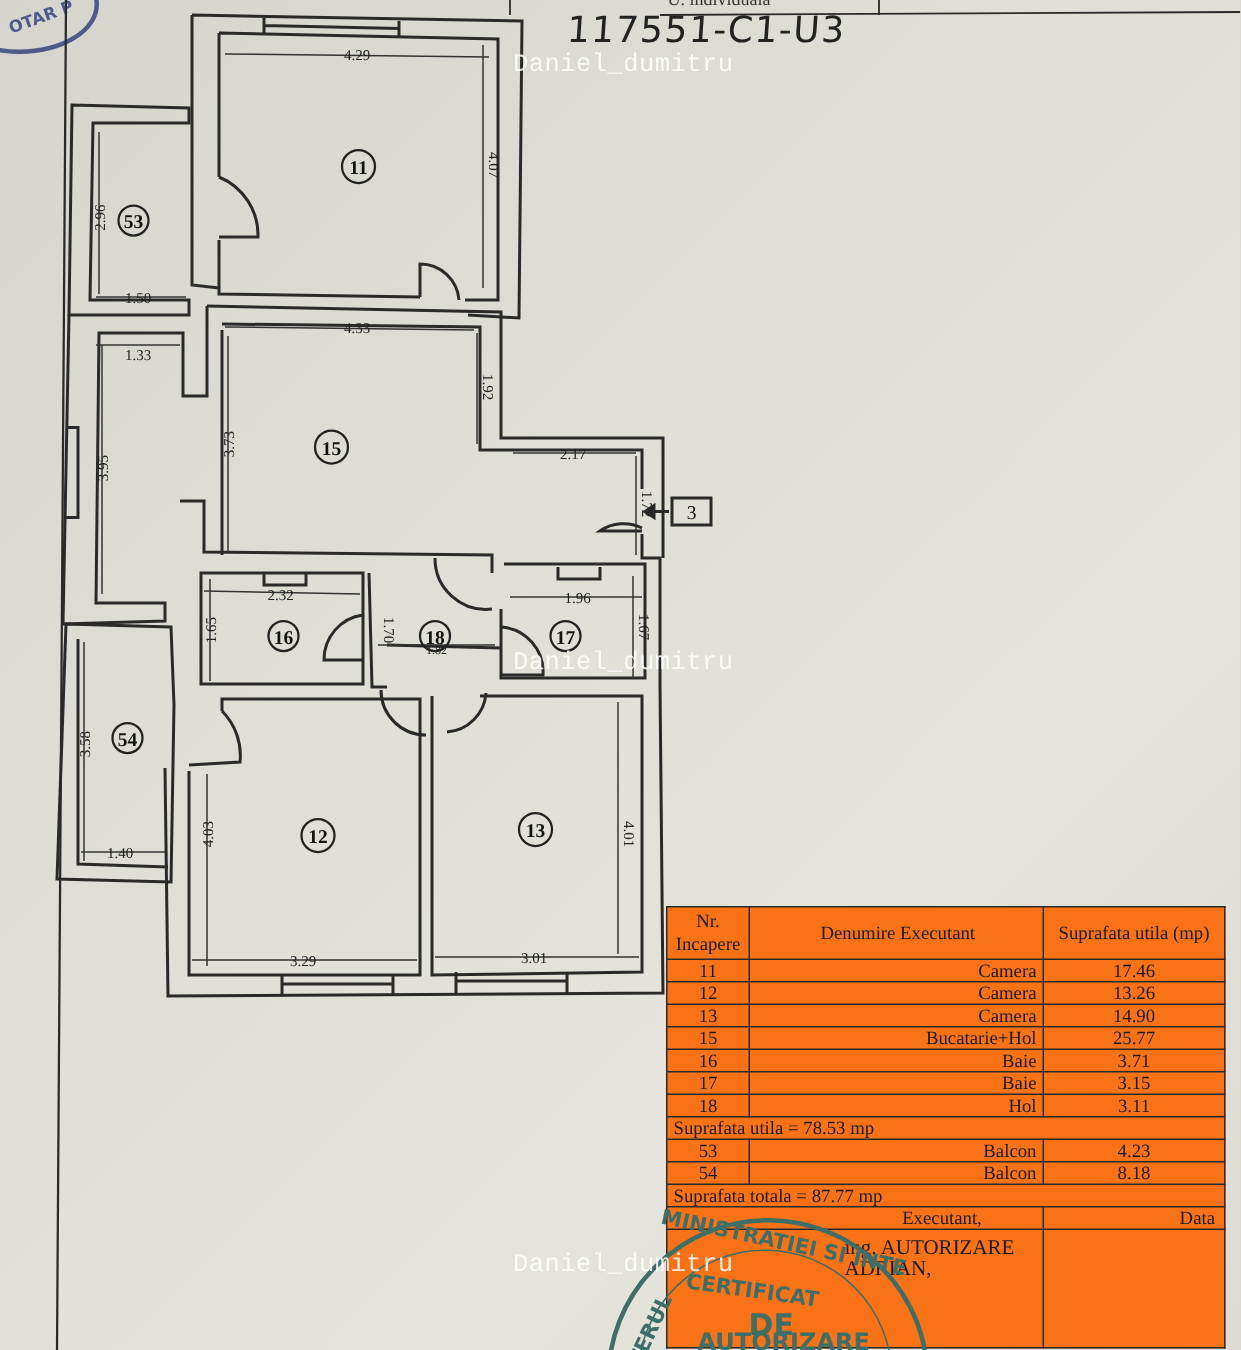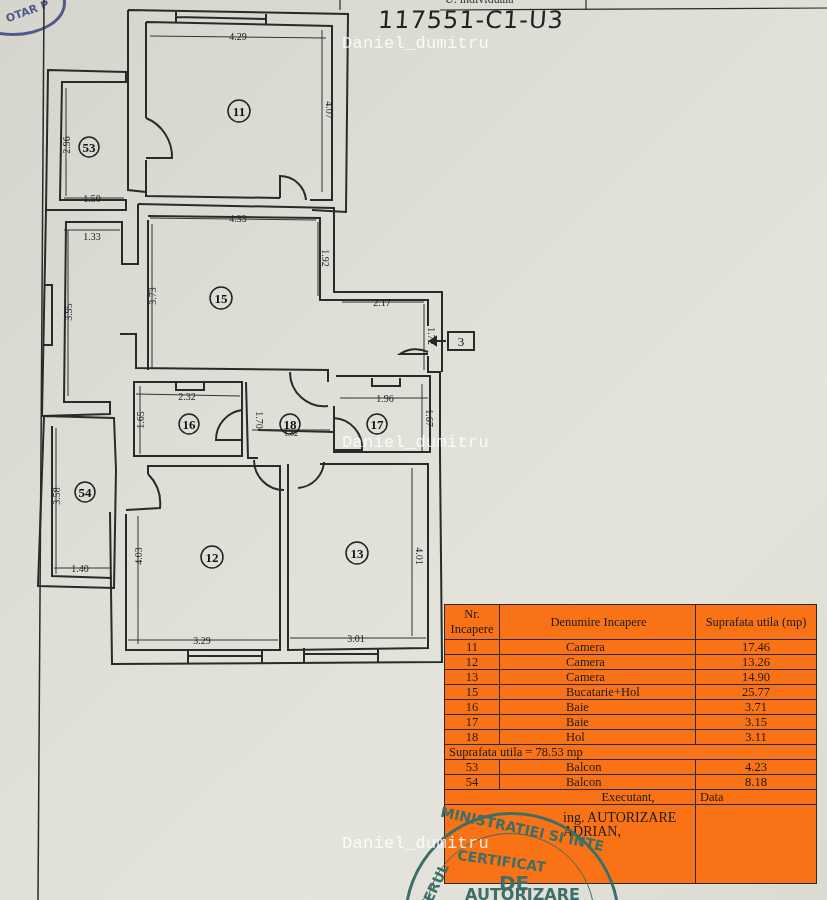--- a/index.html
+++ b/index.html
@@ -5,21 +5,21 @@
   html,body{margin:0;padding:0;}
   body{width:827px;height:900px;overflow:hidden;background:#d9d8d0;font-family:"Liberation Serif",serif;position:relative;}
   .paper{position:absolute;left:0;top:0;width:827px;height:900px;background:linear-gradient(135deg,#d6d5cd 0%,#dfded7 40%,#e4e3dc 70%,#dcdbd3 100%);}
   svg.plan{position:absolute;left:0;top:0;}
   .wm{position:absolute;color:rgba(255,255,255,0.85);font-family:Liberation Mono, monospace;font-size:17px;letter-spacing:0.3px;}
   .ref{position:absolute;left:378px;top:6px;font-family:"DejaVu Sans",sans-serif;font-size:24px;color:#222;letter-spacing:1px;transform:skewX(-4deg);}
   .toptxt{position:absolute;left:445px;top:-8px;font-size:12px;color:#333;}
   table.summary{position:absolute;left:444px;top:604px;border-collapse:collapse;font-size:12.5px;color:#1a1a1a;background:#f97316;}
   table.summary td{border:1px solid #2a2a2a;padding:0 4px;line-height:14px;text-align:center;}
   table.summary td.n{width:46px;}
-  table.summary td.d{width:196px;text-align:left;padding-left:66px;box-sizing:border-box;}
+  table.summary td.d{width:196px;text-align:right;padding-left:66px;box-sizing:border-box;}
   table.summary td.a{width:112px;}
   table.summary tr.hdr td{line-height:15px;padding:2px 2px;}
   table.summary td.tot{text-align:left;padding-right:38px;}
   .stamp{position:absolute;left:404px;top:812px;width:210px;height:210px;border-radius:50%;border:3px solid #3d6e68;color:#3d6e68;}
   .stamp .inner{position:absolute;left:18px;top:18px;width:168px;height:168px;border-radius:50%;border:1.5px solid #3d6e68;}
   .stamp .t{position:absolute;font-family:"DejaVu Sans",sans-serif;font-weight:bold;}
   .corner-stamp{position:absolute;left:-40px;top:-30px;width:100px;height:60px;border-radius:50%;border:3px solid #4f5a8a;color:#4f5a8a;font-family:"DejaVu Sans",sans-serif;font-size:11px;font-weight:bold;}
 </style>
 </head>
 <body>
@@ -169,21 +169,21 @@
     <text x="356" y="642">3.01</text>
   </g>
 </svg>
 
 <div class="ref">117551-C1-U3</div>
 
 <table class="summary">
   <tbody>
       <tr class="hdr">
     <td class="n">Nr. Incapere</td>
-    <td class="d" style="text-align:center;padding-left:4px;">Denumire Incapere</td>
+    <td class="d" style="text-align:center;padding-left:4px;">Denumire Executant</td>
     <td class="a">Suprafata utila (mp)</td>
   </tr>
   <tr>
         <td class="n">11</td>
         <td class="d">Camera</td>
         <td class="a">17.46</td>
       </tr>
   <tr>
         <td class="n">12</td>
         <td class="d">Camera</td>
@@ -221,22 +221,25 @@
         <td class="n">53</td>
         <td class="d">Balcon</td>
         <td class="a">4.23</td>
       </tr>
   <tr>
         <td class="n">54</td>
         <td class="d">Balcon</td>
         <td class="a">8.18</td>
       </tr>
   <tr>
+        <td colspan="3" class="tot">Suprafata totala = 87.77 mp</td>
+      </tr>
+  <tr>
     <td colspan="2" style="text-align:center;padding-left:120px;margin-top:20px;">Executant,</td>
-    <td style="text-align:left;padding-right:6px;">Data</td>
+    <td style="text-align:right;padding-right:6px;">Data</td>
   </tr>
   <tr>
     <td colspan="2" style="height:72px;vertical-align:top;text-align:left;padding-left:118px;padding-top:6px;font-size:14px;">ing. AUTORIZARE ADRIAN,</td>
     <td style="height:72px;"></td>
   </tr>
 </tbody>
   </table>
 
 <div class="stamp">
   <div class="inner"></div>

